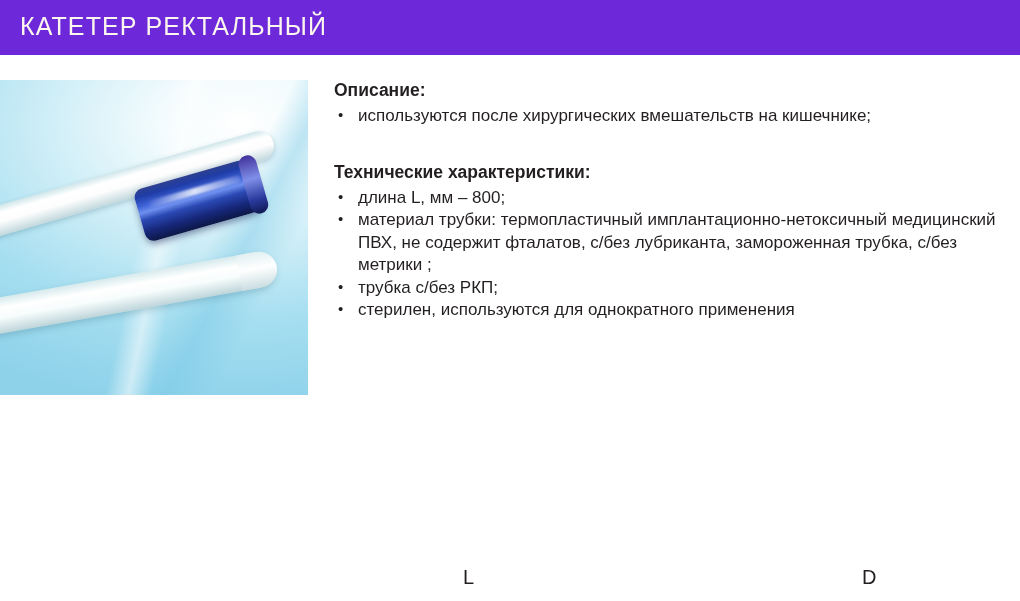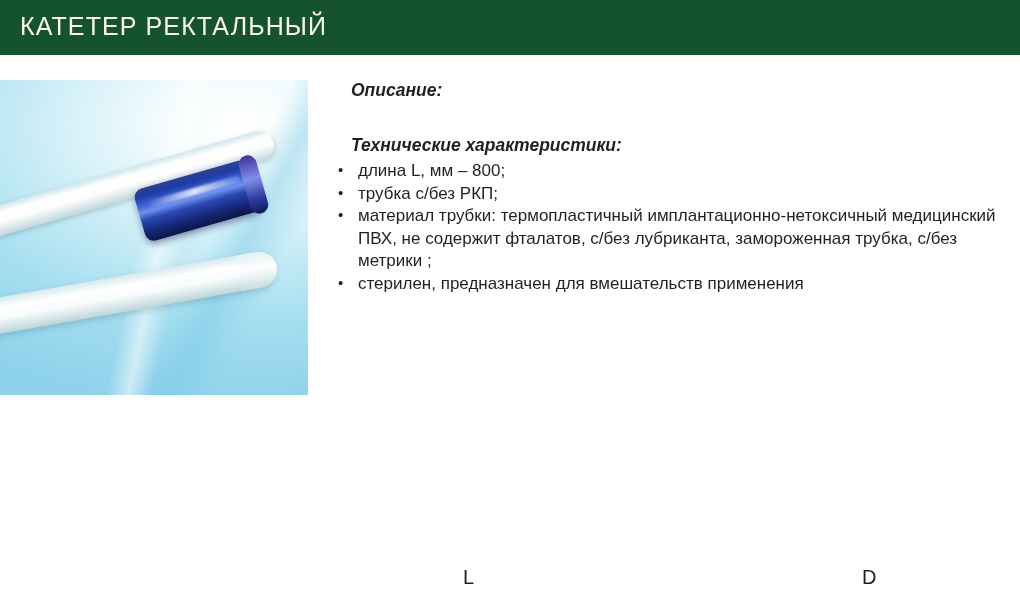--- a/index.html
+++ b/index.html
@@ -15,21 +15,21 @@
     font-family: "Liberation Sans", sans-serif;
     color: #231f20;
   }
 
   
   #header-banner {
     position: absolute;
     left: 0; top: 0;
     width: 1020px;
     height: 55px;
-    background: #14532d;
+    background: #6d28d9;
   }
   #header-title {
     position: absolute;
     left: 20px;
     top: 12px;
     font-size: 25px;
     letter-spacing: 1.1px;
     color: #fdf6ef;
     font-weight: 400;
     white-space: nowrap;
@@ -123,23 +123,22 @@
   
   #text-column {
     position: absolute;
     left: 334px;
     top: 80px;
     width: 666px;
   }
   .section-heading {
     font-size: 17.5px;
     font-weight: bold;
-    margin: 0 0 4px 17px;
-    color: #231f20;
-    font-style: italic;
+    margin: 0 0 4px 0;
+    color: #231f20;
   }
   ul.bullets {
     list-style: none;
     margin: 0;
     padding: 0;
   }
   ul.bullets > li {
     position: relative;
     padding-left: 24px;
     font-size: 17px;
@@ -194,30 +193,31 @@
   <div id="photo-tube-lower">
     <div id="photo-tube-lower-tip"></div>
   </div>
 </div>
 
 <div id="text-column">
 
   <div id="description-section">
     <p class="section-heading">Описание:</p>
     <ul class="bullets">
+      <li>используются после хирургических вмешательств на кишечнике;</li>
     </ul>
   </div>
 
   <div id="tech-section">
     <p class="section-heading">Технические характеристики:</p>
     <ul class="bullets">
       <li>длина L, мм –  800;</li>
+      <li>материал трубки: термопластичный имплантационно-нетоксичный медицинский ПВХ, не содержит фталатов, с/без лубриканта, замороженная трубка, с/без метрики ;</li>
       <li>трубка с/без РКП;</li>
-      <li>материал трубки: термопластичный имплантационно-нетоксичный медицинский ПВХ, не содержит фталатов, с/без лубриканта, замороженная трубка, с/без метрики ;</li>
-      <li>стерилен, предназначен для вмешательств применения</li>
+      <li>стерилен, используются для однократного применения</li>
     </ul>
   </div>
 
 </div>
 
 <div id="tech-drawing">
   <svg width="1020" height="139" viewBox="0 0 1020 139">
     <defs>
       <linearGradient id="funnelGrad" x1="0" y1="0" x2="0" y2="1">
         <stop offset="0%" stop-color="#7FBE8C"></stop>

